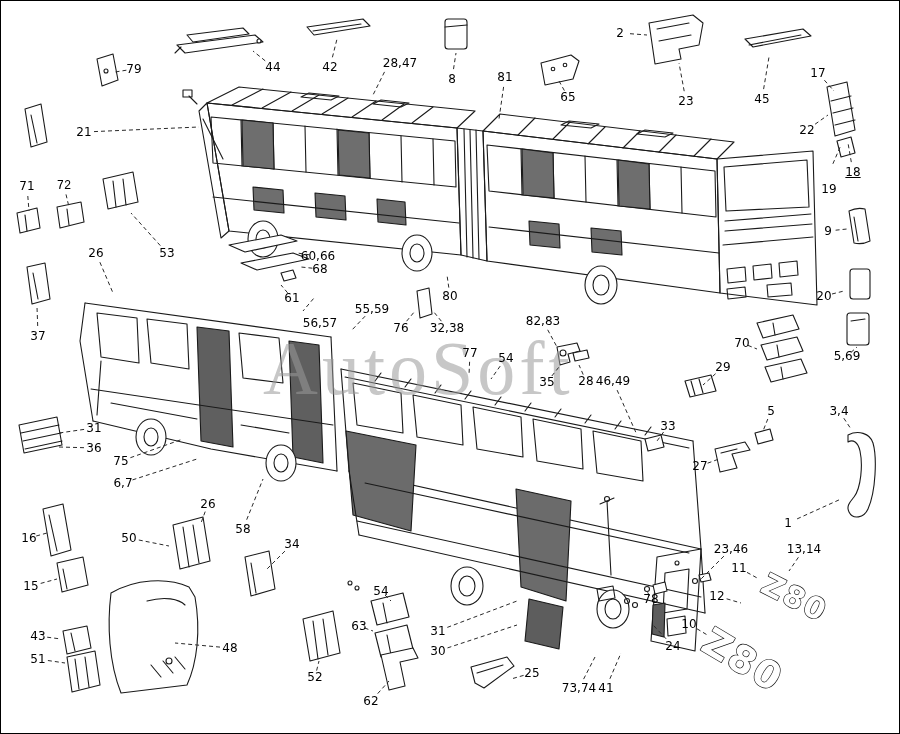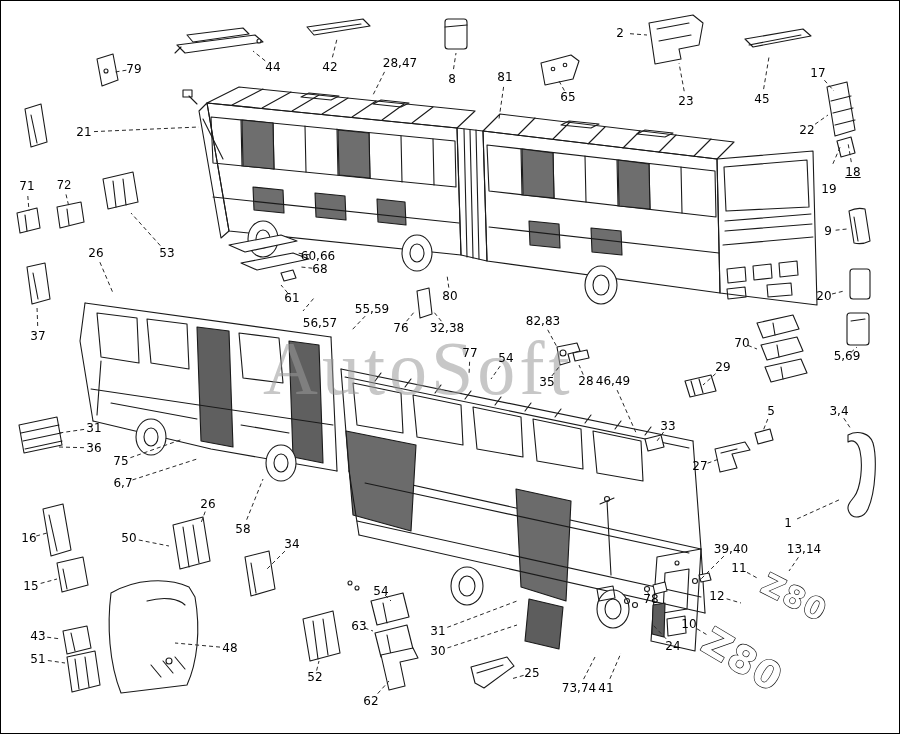--- a/index.html
+++ b/index.html
@@ -412,21 +412,21 @@
       <span class="part-label" style="left: 770px; top: 410px;">5</span>
       <span class="part-label" style="left: 838px; top: 410px;">3,4</span>
       <span class="part-label" style="left: 787px; top: 522px;">1</span>
       <span class="part-label" style="left: 28px; top: 537px; text-align: right;">16</span>
       <span class="part-label" style="left: 128px; top: 537px;">50</span>
       <span class="part-label" style="left: 207px; top: 503px;">26</span>
       <span class="part-label" style="left: 242px; top: 528px;">58</span>
       <span class="part-label" style="left: 291px; top: 543px;">34</span>
       <span class="part-label" style="left: 30px; top: 585px;">15</span>
       <span class="part-label" style="left: 803px; top: 548px;">13,14</span>
-      <span class="part-label" style="left: 730px; top: 548px;">39,40</span>
+      <span class="part-label" style="left: 730px; top: 548px;">23,46</span>
       <span class="part-label" style="left: 738px; top: 567px;">11</span>
       <span class="part-label" style="left: 716px; top: 595px;">12</span>
       <span class="part-label" style="left: 688px; top: 623px;">10</span>
       <span class="part-label" style="left: 37px; top: 635px;">43</span>
       <span class="part-label" style="left: 229px; top: 647px;">48</span>
       <span class="part-label" style="left: 37px; top: 658px;">51</span>
       <span class="part-label" style="left: 314px; top: 676px;">52</span>
       <span class="part-label" style="left: 358px; top: 625px;">63</span>
       <span class="part-label" style="left: 380px; top: 590px;">54</span>
       <span class="part-label" style="left: 437px; top: 630px;">31</span>

